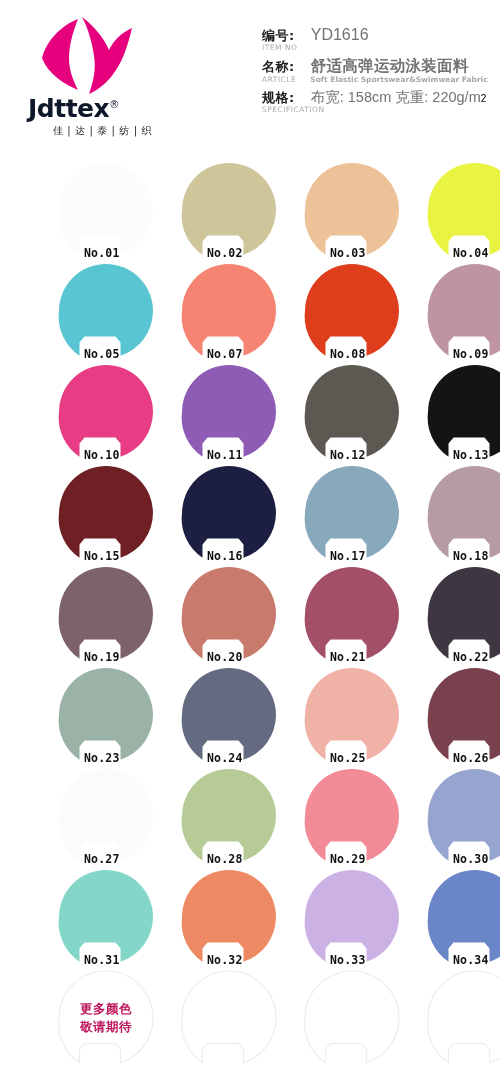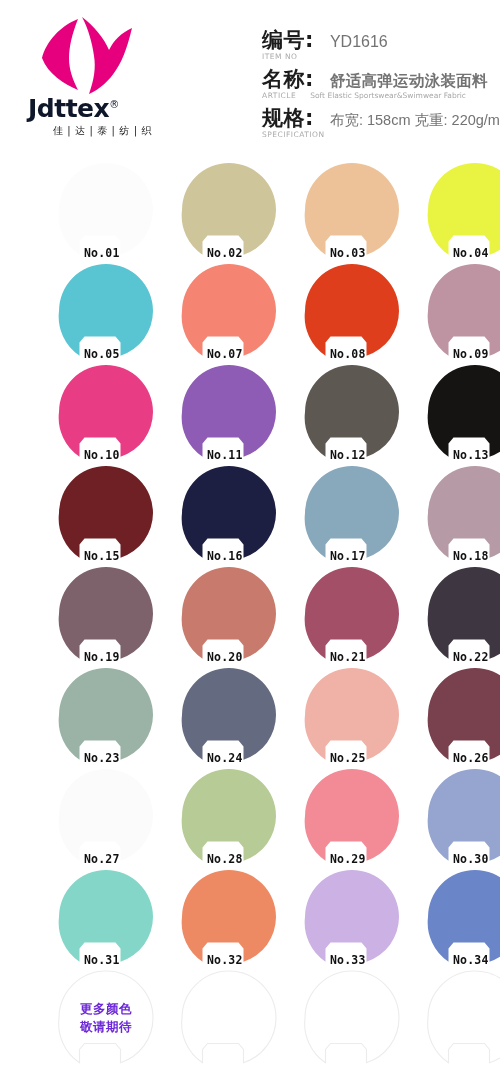--- a/index.html
+++ b/index.html
@@ -79,21 +79,21 @@
     min-height: 26px;
   }
   .spec-line {
     display: flex;
     align-items: baseline;
     white-space: nowrap;
   }
   .spec-label {
     font-family: "DejaVu Sans", sans-serif;
     font-weight: bold;
-    font-size: 21px;
+    font-size: 13px;
     color: #1c1c1c;
     letter-spacing: 0.5px;
   }
   .spec-value {
     font-family: Liberation Sans, sans-serif;
     font-size: 16px;
     color: #737373;
     margin-left: 16px;
   }
   .spec-value.cn {
@@ -116,21 +116,21 @@
     color: #aaaaaa;
     letter-spacing: 0.5px;
     white-space: nowrap;
     text-align: center;
   }
   .spec-en-sub {
     font-family: "DejaVu Sans", sans-serif;
     font-size: 7.5px;
     color: #a8a8a8;
     margin-left: 14px;
-    font-weight: normal;
+    font-weight: bold;
     white-space: nowrap;
   }
   .sup {
     font-size: 10px;
     vertical-align: super;
   }
 
   
   .grid {
     position: relative;
@@ -179,21 +179,21 @@
   }
 
   .more-text {
     position: absolute;
     left: 22px;
     top: 30px;
     z-index: 4;
     font-family: "DejaVu Sans", sans-serif;
     font-size: 12.5px;
     font-weight: bold;
-    color: #6d28d9;
+    color: #be185d;
     line-height: 1.45;
     letter-spacing: 0.5px;
     white-space: nowrap;
   }
 </style>
 </head>
 <body>
 
 <div class="header">
 

